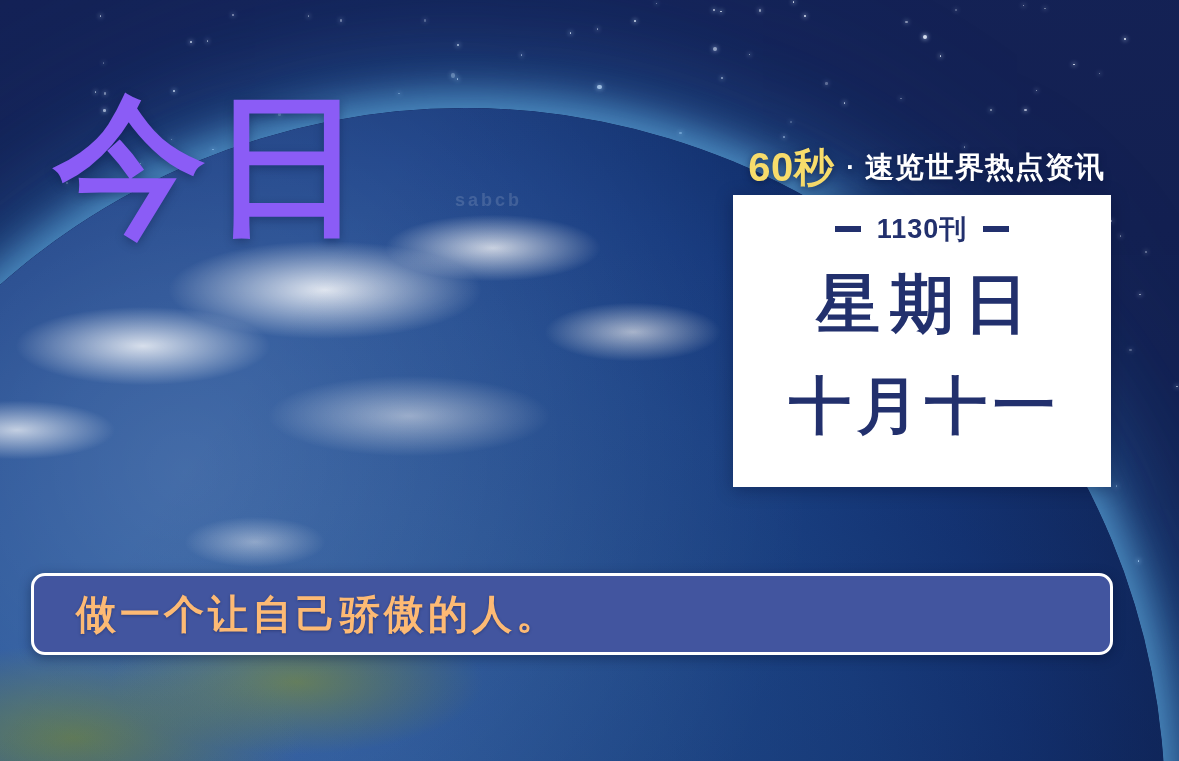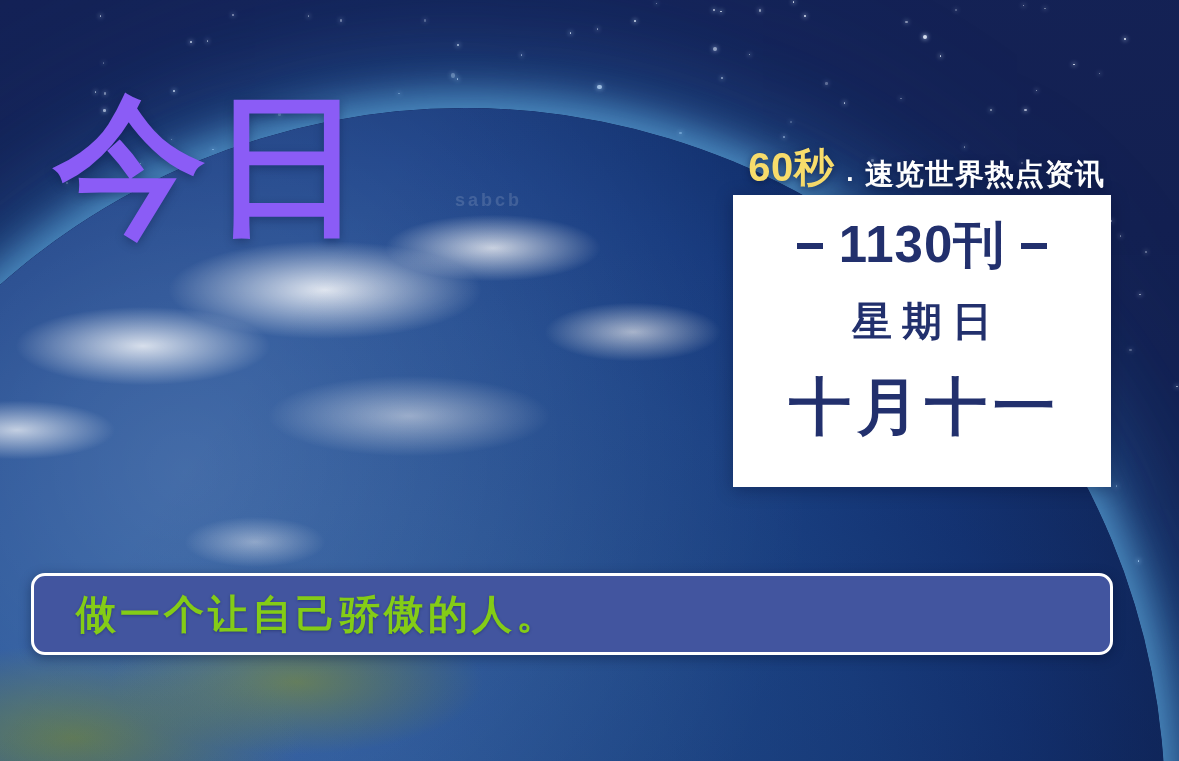--- a/index.html
+++ b/index.html
@@ -137,21 +137,21 @@
     color:#1d2d6b;
     font-size:21px; font-weight:700;
     letter-spacing:0.2px;
     box-shadow:0 2px 7px rgba(0,0,0,0.22);
     white-space:nowrap;
   }
 
   
   .slogan{
     position:absolute; right:74px; top:140px;
-    display:flex; align-items:flex-end;
+    display:flex; align-items:center;
     white-space:nowrap;
     text-shadow:0 2px 7px rgba(8,18,55,0.55);
   }
   .slogan .sec{
     font-size:40px; font-weight:900; color:#f7dc6b;
     letter-spacing:0.5px;
   }
   .slogan .dot{
     font-size:26px; color:#ffffff; font-weight:900;
     margin:0 10px 0 12px;
@@ -167,31 +167,31 @@
     left:733px; top:195px;
     width:378px; height:292px;
     background:#ffffff;
     box-shadow:0 3px 16px rgba(5,12,42,0.35);
     display:flex; flex-direction:column;
     align-items:center; justify-content:flex-start;
     padding-top:16px;
     color:#22306d;
   }
   .issue{
-    font-size:51px; font-weight:800;
+    font-size:27px; font-weight:800;
     letter-spacing:1px;
     display:flex; align-items:center; gap:16px;
   }
   .issue .dash{
     display:inline-block; width:26px; height:6px;
     background:#22306d;
   }
   .weekday{
     margin-top:14px;
-    font-size:40px; font-weight:900; letter-spacing:10px;
+    font-size:64px; font-weight:900; letter-spacing:10px;
     text-indent:10px;
   }
   .lunar{
     margin-top:16px;
     font-size:62px; font-weight:900; letter-spacing:6px;
     text-indent:6px;
   }
 
   
   .quote-bar{
@@ -199,21 +199,21 @@
     left:31px; top:573px;
     width:1082px; height:82px;
     background:#42559f;
     border:3px solid #ffffff;
     border-radius:14px;
     display:flex; align-items:center;
     padding-left:42px;
     box-shadow:0 3px 12px rgba(6,14,45,0.40);
   }
   .quote-bar .q{
-    color:#84cc16;
+    color:#fdba74;
     font-size:40px;
     font-weight:700;
     letter-spacing:4px;
     white-space:nowrap;
     text-shadow:0 1px 3px rgba(10,20,60,0.35);
   }
 </style>
 </head>
 <body>
 

